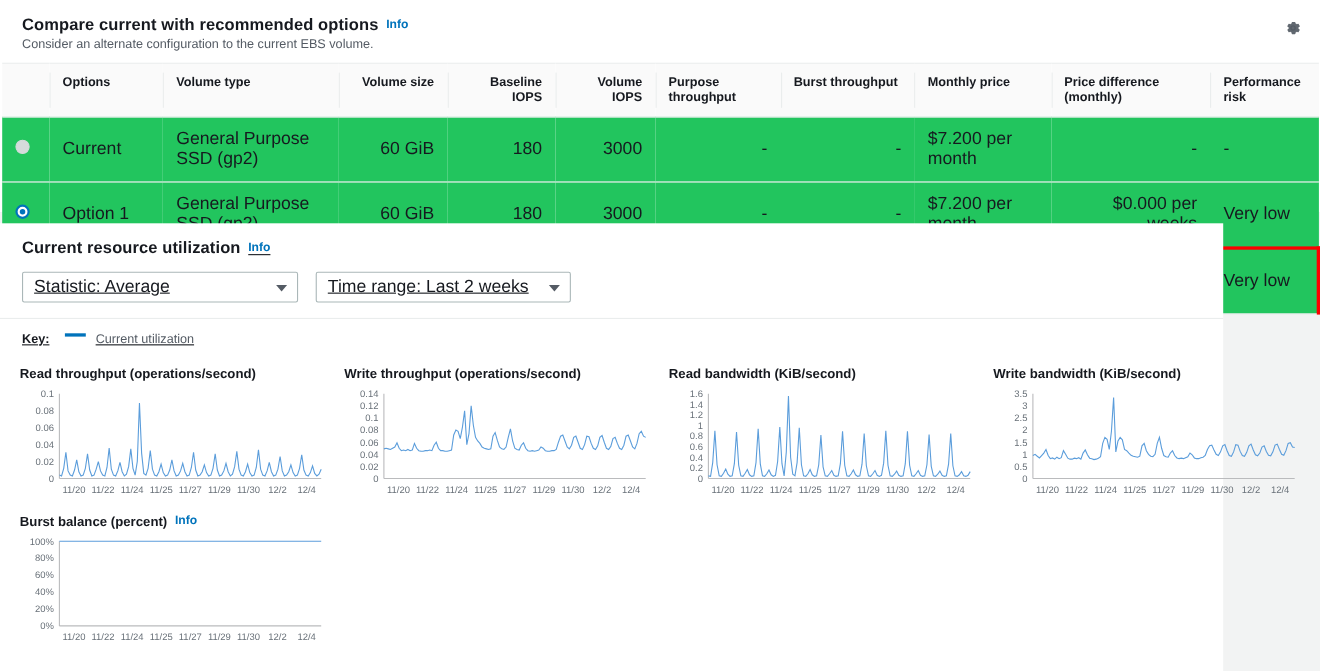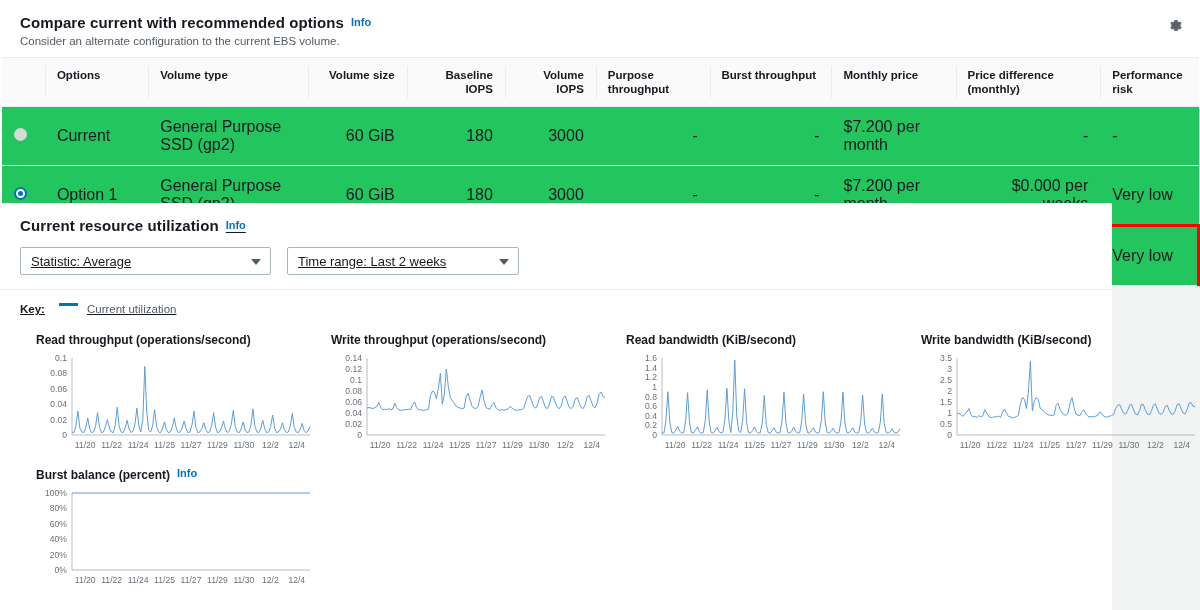--- a/index.html
+++ b/index.html
@@ -167,21 +167,21 @@
     padding: 2px 20px 14px 20px;
     display: flex;
     gap: 16px;
   }
   .select {
     position: relative;
     height: 28px;
     border: 1px solid #aab7b8;
     border-radius: 2px;
     background: #ffffff;
-    font-size: 13px;
+    font-size: 16px;
     color: #16191f;
     display: flex;
     align-items: center;
     padding: 0 26px 0 10px;
     box-sizing: border-box;
     cursor: pointer;
   }
   .select.sel-stat { width: 251px; }
   .select.sel-time { width: 232px; }
   .caret {
@@ -218,21 +218,21 @@
   .charts-row {
     position: absolute;
     left: 0;
     width: 1200px;
     display: flex;
   }
   .charts-row.r1 { top: 333px; }
   .charts-row.r2 { top: 467px; }
   .chart-cell {
     width: 295px;
-    padding-left: 36px;
+    padding-left: 18px;
     box-sizing: border-box;
   }
   .chart-title {
     font-size: 12px;
     font-weight: bold;
     color: #16191f;
     margin-bottom: 6px;
     white-space: nowrap;
   }
   .chart-svg { display: block; }

